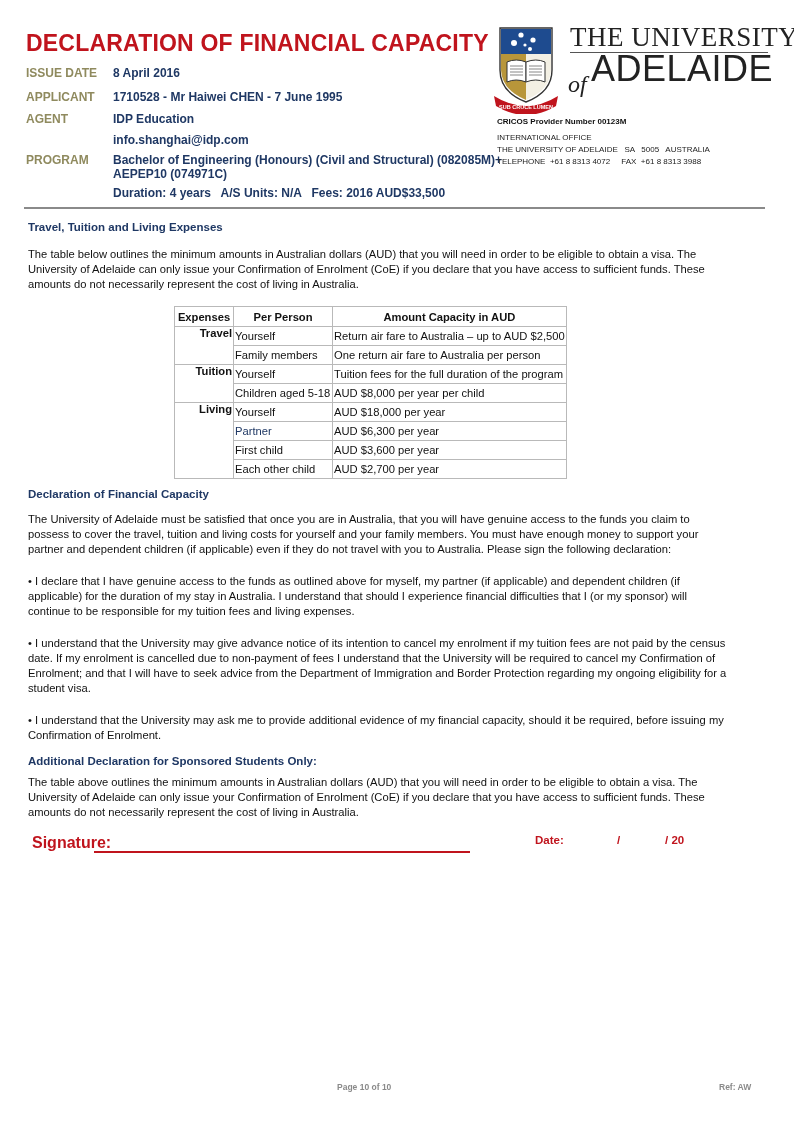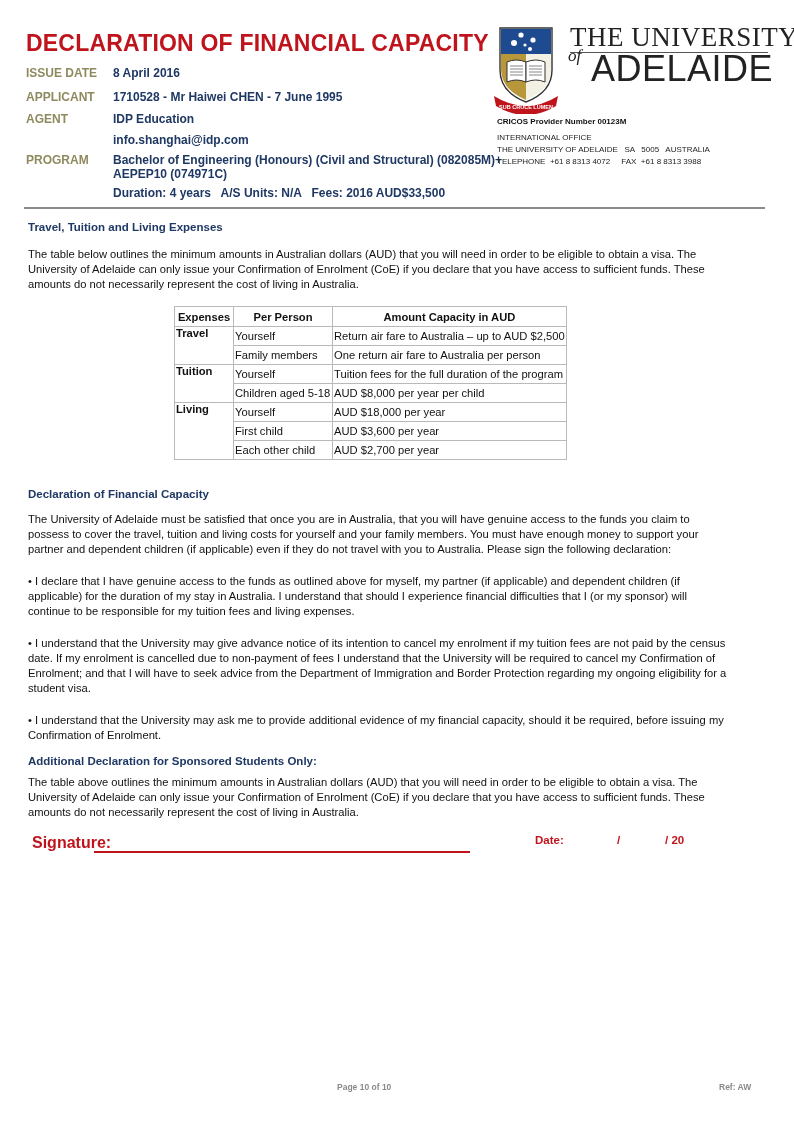--- a/index.html
+++ b/index.html
@@ -13,37 +13,37 @@
   .meta { left: 26px; top: 66px; font-size: 12px; font-weight: bold; }
   .meta-row { position: absolute; left: 0; white-space: nowrap; }
   .meta-label { position: absolute; left: 0; color: #8f8a5e; width: 80px; }
   .meta-value { position: absolute; left: 87px; color: #1f3864; line-height: 14px; }
 
   
   .crest { left: 494px; top: 26px; width: 64px; height: 88px; }
   .uni-the { left: 570px; top: 22px; font-family: "Liberation Serif", serif; font-size: 27px; color: #222;
              letter-spacing: 0.5px; white-space: nowrap; }
   .uni-rule { left: 570px; top: 52px; width: 198px; height: 1px; background: #555; }
-  .uni-of { left: 568px; top: 46px; font-family: "Liberation Serif", serif; font-style: italic; font-size: 17px; color: #222; }
+  .uni-of { left: 568px; top: 71px; font-family: "Liberation Serif", serif; font-style: italic; font-size: 24px; color: #222; }
   .uni-adelaide { left: 591px; top: 48px; font-family: "Liberation Sans", sans-serif; font-size: 36px; color: #222;
                   letter-spacing: 0.5px; white-space: nowrap; }
   .cricos { left: 497px; top: 117px; font-size: 8px; font-weight: bold; color: #111; white-space: nowrap; }
   .addr { left: 497px; top: 132px; font-size: 8px; color: #222; line-height: 12px; white-space: nowrap; }
 
   .hr-top { left: 24px; top: 207px; width: 741px; height: 2px; background: #8a8a8a; }
 
   
   .h2 { font-size: 11.5px; font-weight: bold; color: #1f3864; white-space: nowrap; }
   .para { font-size: 11.2px; line-height: 15px; color: #111; width: 700px; }
 
   
   .tbl { left: 174px; top: 306px; border-collapse: collapse; font-size: 11.2px; }
   .tbl th, .tbl td { border: 1px solid #b9b9b9; padding: 0 1px; height: 18px; text-align: left; white-space: nowrap; }
   .tbl th { font-weight: bold; text-align: center; height: 19px; }
-  .tbl td.exp { font-weight: bold; text-align: left; vertical-align: top; width: 56px; }
+  .tbl td.exp { font-weight: bold; text-align: right; vertical-align: top; width: 56px; }
   .tbl td.pp { width: 96px; }
   .tbl td.amt { width: 224px; }
   .tbl .blue { color: #1f3864; }
   .tbl td.no-bottom { border-bottom: none; }
   .tbl td.no-top { border-top: none; }
 
   
   .sig-label { left: 32px; top: 834px; font-size: 16px; font-weight: bold; color: #c0141d; }
   .sig-line { left: 94px; top: 851px; width: 376px; height: 2px; background: #c0141d; }
   .date-label { left: 535px; top: 834px; font-size: 11.5px; font-weight: bold; color: #c0141d; }
@@ -162,20 +162,25 @@
       <td class="pp">Children aged 5-18</td>
       <td class="amt">AUD $8,000 per year per child</td>
     </tr>
     <tr>
       <td class="exp no-bottom">Living</td>
       <td class="pp">Yourself</td>
       <td class="amt">AUD $18,000 per year</td>
     </tr>
     <tr>
       <td class="exp no-top no-bottom"></td>
+      <td class="pp blue">Partner</td>
+      <td class="amt">AUD $6,300  per year</td>
+    </tr>
+    <tr>
+      <td class="exp no-top no-bottom"></td>
       <td class="pp">First child</td>
       <td class="amt">AUD $3,600 per year</td>
     </tr>
     <tr>
       <td class="exp no-top"></td>
       <td class="pp">Each other child</td>
       <td class="amt">AUD $2,700 per year</td>
     </tr>
   </tbody>
 </table>

